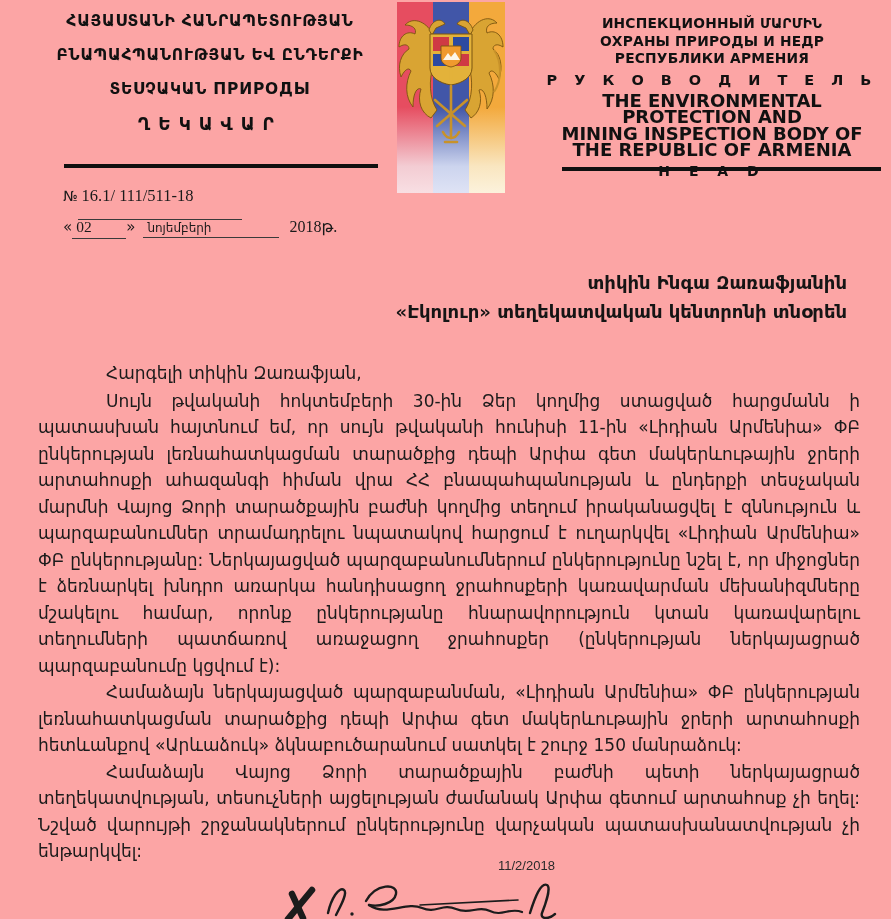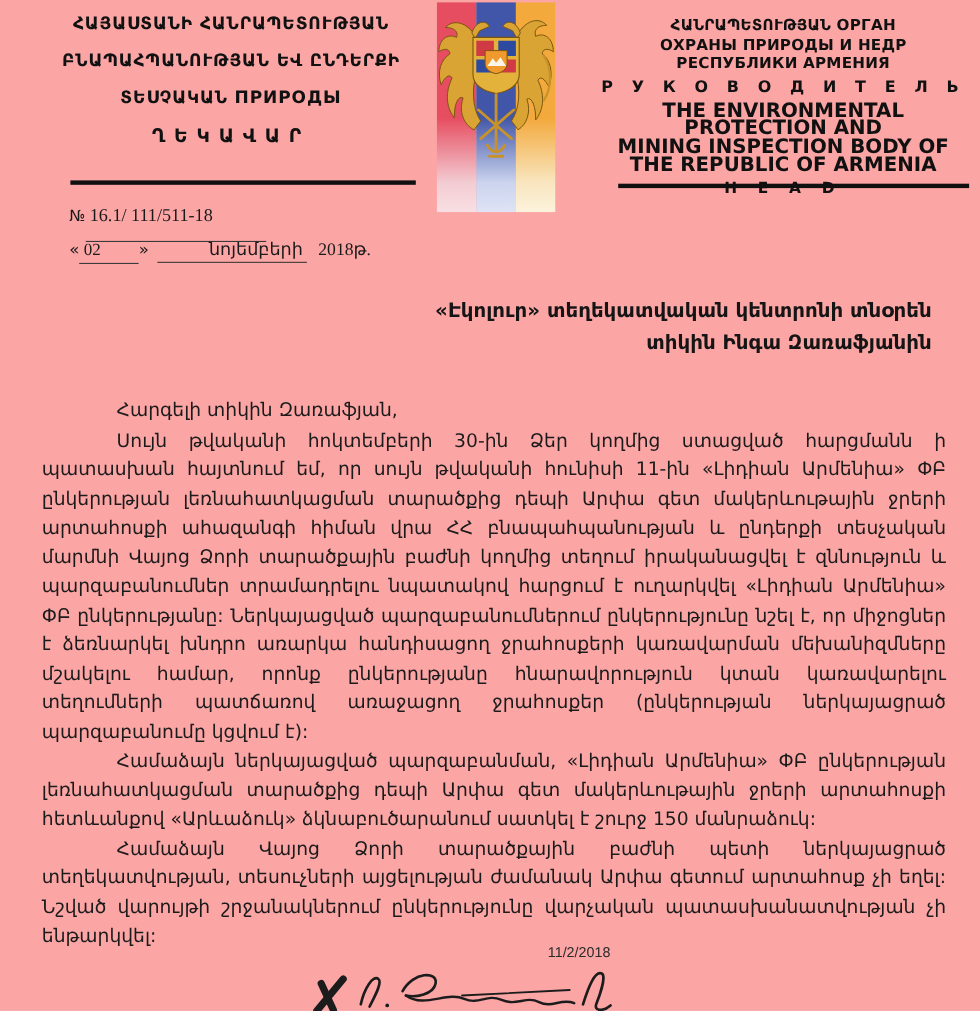--- a/index.html
+++ b/index.html
@@ -25,21 +25,21 @@
   
   .ref-line{position:absolute;left:63px;top:186px;font-size:15px;color:#1a1a1a;}
   .no-sign{font-size:14px;}
   .ref-num{font-family:"Liberation Serif",serif;font-size:16.5px;
     border-bottom:1.8px solid #3a3a3a;display:inline-block;min-width:150px;
     padding:0 10px 13px 4px;}
   .date-line{position:absolute;left:63px;top:217px;font-size:15px;color:#1a1a1a;}
   .q{font-size:15px;}
   .d-day{font-family:"Liberation Serif",serif;font-size:15.5px;display:inline-block;
     min-width:46px;border-bottom:1.5px solid #3a3a3a;padding:0 4px 2px 4px;}
-  .d-month{display:inline-block;min-width:128px;text-align:right;font-size:16px;
+  .d-month{display:inline-block;min-width:128px;text-align:left;font-size:12px;
     border-bottom:1.5px solid #3a3a3a;padding:0 4px 2px 4px;margin-left:8px;}
   .d-year{font-family:"Liberation Serif",serif;font-size:16px;margin-left:10px;}
   
   .addressee{position:absolute;right:44px;top:268px;text-align:right;
     font-weight:bold;font-size:18px;line-height:29px;color:#151515;}
   
   .letter-body{position:absolute;left:38px;top:360px;width:822px;
     font-size:17px;line-height:26.5px;color:#1b1b1b;text-align:justify;}
   .letter-body .salutation{margin:0 0 1px 0;text-align:left;}
   .letter-body p{margin:0;text-indent:68px;}
@@ -110,21 +110,21 @@
         <path d="M40,124 L70,98"></path>
         <path d="M38,98 L68,124"></path>
         <path d="M54,84 v52"></path>
         <path d="M46,130 C50,138 58,138 62,130"></path>
         <path d="M48,140 h12"></path>
       </g>
     </svg>
   </div>
 
   <div class="lh-right">
-    <div class="ru">ՀԱՆՐԱՊԵՏՈՒԹՅԱՆ ОРГАН</div>
+    <div class="ru">ИНСПЕКЦИОННЫЙ ՄԱՐՄԻՆ</div>
     <div class="ru">ОХРАНЫ ПРИРОДЫ И НЕДР</div>
     <div class="ru">РЕСПУБЛИКИ АРМЕНИЯ</div>
     <div class="ru-ttl">Р У К О В О Д И Т Е Л Ь</div>
     <div class="en">THE ENVIRONMENTAL PROTECTION AND</div>
     <div class="en">MINING INSPECTION BODY OF</div>
     <div class="en">THE REPUBLIC OF ARMENIA</div>
     <div class="en-ttl">H E A D</div>
   </div>
 
   <div class="rule rule-left"></div>
@@ -132,22 +132,22 @@
 
   <div class="ref-line">
     <span class="no-sign">№</span><span class="ref-num">16.1/ 111/511-18</span>
   </div>
 
   <div class="date-line">
     <span class="q">«</span><span class="d-day">02</span><span class="q">»</span><span class="d-month">նոյեմբերի</span><span class="d-year">2018թ.</span>
   </div>
 
   <div class="addressee">
+    <div>տիկին Ինգա Զառաֆյանին</div>
     <div>«Էկոլուր» տեղեկատվական կենտրոնի տնօրեն</div>
-    <div>տիկին Ինգա Զառաֆյանին</div>
   </div>
 
   <div class="letter-body">
     <p class="salutation">Հարգելի տիկին Զառաֆյան,</p>
     <p>Սույն թվականի հոկտեմբերի 30-ին Ձեր կողմից ստացված հարցմանն ի պատասխան հայտնում եմ, որ սույն թվականի հունիսի 11-ին «Լիդիան Արմենիա» ՓԲ ընկերության լեռնահատկացման տարածքից դեպի Արփա գետ մակերևութային ջրերի արտահոսքի ահազանգի հիման վրա ՀՀ բնապահպանության և ընդերքի տեսչական մարմնի Վայոց Ձորի տարածքային բաժնի կողմից տեղում իրականացվել է զննություն և պարզաբանումներ տրամադրելու նպատակով հարցում է ուղարկվել «Լիդիան Արմենիա» ՓԲ ընկերությանը: Ներկայացված պարզաբանումներում ընկերությունը նշել է, որ միջոցներ է ձեռնարկել խնդրո առարկա հանդիսացող ջրահոսքերի կառավարման մեխանիզմները մշակելու համար, որոնք ընկերությանը հնարավորություն կտան կառավարելու տեղումների պատճառով առաջացող ջրահոսքեր (ընկերության ներկայացրած պարզաբանումը կցվում է):</p>
     <p>Համաձայն ներկայացված պարզաբանման, «Լիդիան Արմենիա» ՓԲ ընկերության լեռնահատկացման տարածքից դեպի Արփա գետ մակերևութային ջրերի արտահոսքի հետևանքով «Արևաձուկ» ձկնաբուծարանում սատկել է շուրջ 150 մանրաձուկ:</p>
     <p>Համաձայն Վայոց Ձորի տարածքային բաժնի պետի ներկայացրած տեղեկատվության, տեսուչների այցելության ժամանակ Արփա գետում արտահոսք չի եղել: Նշված վարույթի շրջանակներում ընկերությունը վարչական պատասխանատվության չի ենթարկվել:</p>
   </div>
 
   <div class="sig-date">11/2/2018</div>

